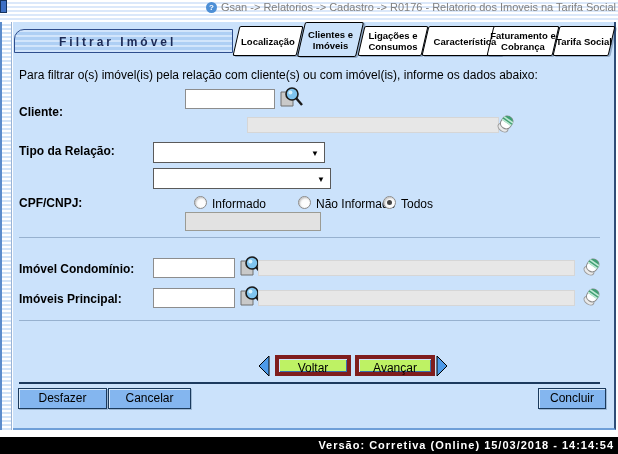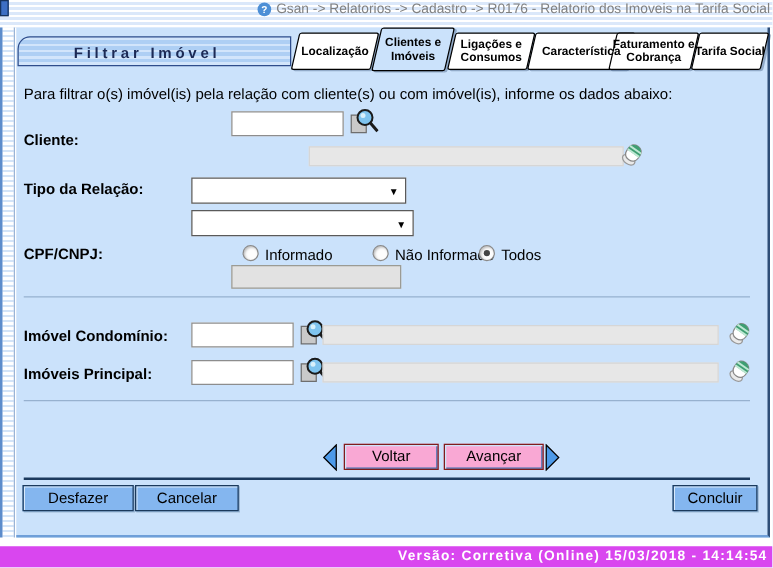--- a/index.html
+++ b/index.html
@@ -52,32 +52,32 @@
   
   .radio { position:absolute; width:13px; height:13px; border-radius:50%; background:#fdfdfd;
     border:1px solid #8a8a8a; box-shadow:inset 1px 1px 2px rgba(0,0,0,.25); cursor:pointer; }
   .radio.sel::after { content:''; position:absolute; left:3px; top:3px; width:5px; height:5px; border-radius:50%; background:#444; }
   .rlabel { position:absolute; font-size:12px; color:#000; }
 
   .hr1 { position:absolute; left:6px; width:581px; height:0; border-top:1px solid #97b1cf; }
   .hr2 { position:absolute; left:6px; width:581px; height:0; border-top:2px solid #1c3least; border-top:2px solid #1c3a5e; }
 
   
-  .navbtn { position:absolute; height:21px; background:#f9a8d4; border:1px solid #7f1d1d;
+  .navbtn { position:absolute; height:21px; background:#bef264; border:4px solid #7f1d1d;
     box-shadow:inset 1px 1px 0 #cde4fb, inset -1px -1px 0 #3a6fae; font-size:12px; color:#000;
     text-align:center; line-height:19px; cursor:pointer; }
   .actbtn { position:absolute; height:21px; background:#84b6ef; border:1px solid #1b3a5c;
     box-shadow:inset 1px 1px 0 #d8eafc, 1px 1px 0 #9db8d4; font-size:12px; color:#000;
     text-align:center; line-height:19px; cursor:pointer; }
   .arrow { position:absolute; width:14px; height:22px; cursor:pointer; }
 
   .icon-abs { position:absolute; cursor:pointer; }
 
   
-  #footer { position:absolute; left:0; top:437px; width:618px; height:17px; background:#d946ef; }
+  #footer { position:absolute; left:0; top:437px; width:618px; height:17px; background:#000000; }
   #footer .v { position:absolute; right:4px; top:2px; font-size:11px; font-weight:bold; color:#fff; letter-spacing:1px; }
 </style>
 </head>
 <body>
 
 <div id="stage">
 
   <div id="topband"></div>
   <div id="corner-chip"></div>
 

